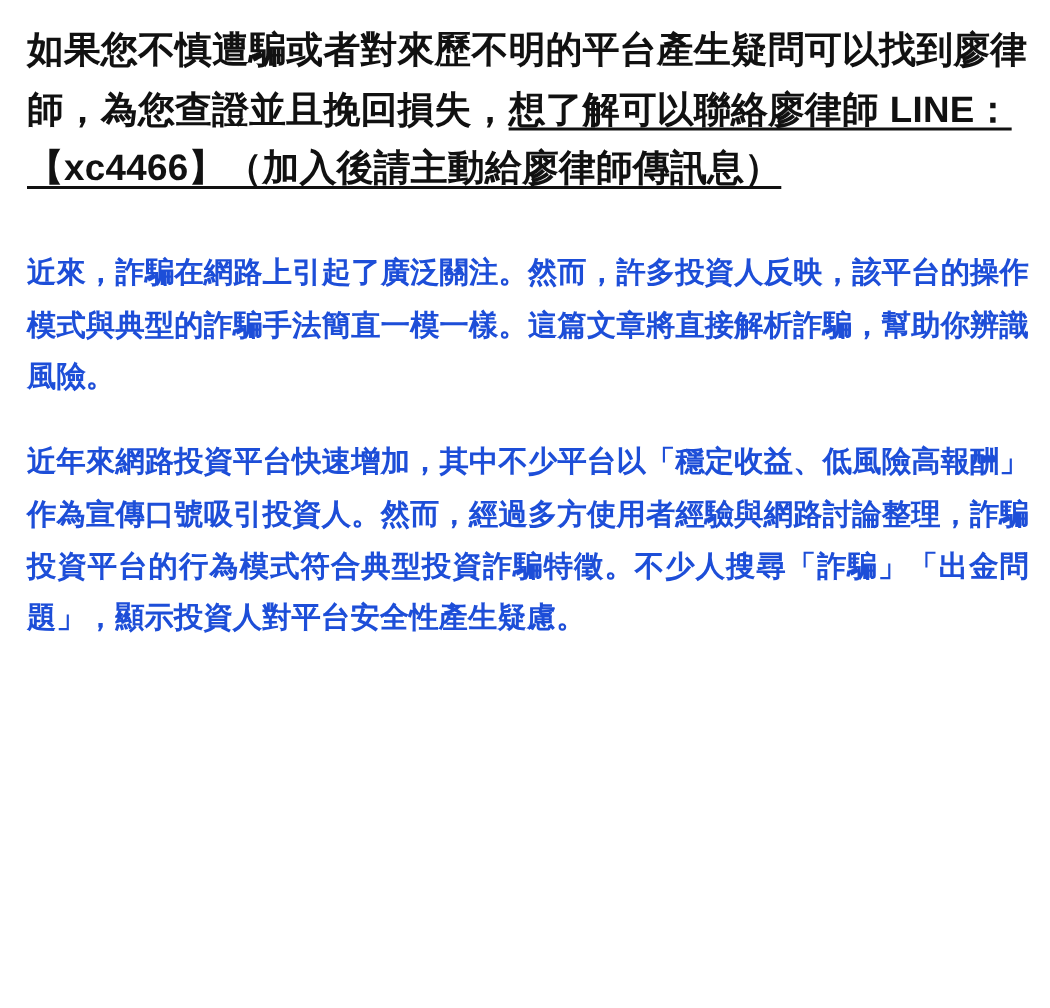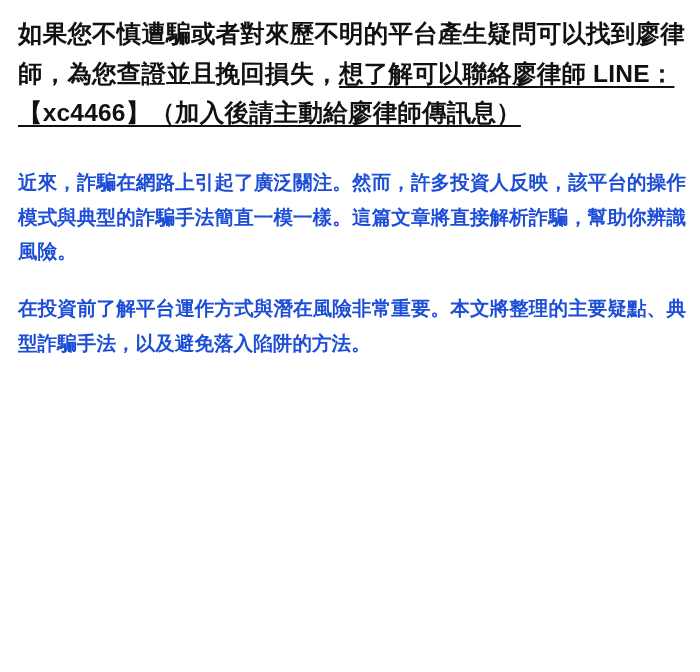--- a/index.html
+++ b/index.html
@@ -54,16 +54,16 @@
 <div class="page">
 
   <p class="lead">
     <span>如果您不慎遭騙或者對來歷不明的平台產生疑問可以找到廖律師，為您查證並且挽回損失，</span><span class="underline">想了解可以聯絡廖律師 LINE：【xc4466】（加入後請主動給廖律師傳訊息）</span>
   </p>
 
   <div class="spacer-top"></div>
 
   <p class="body-para">近來，詐騙在網路上引起了廣泛關注。然而，許多投資人反映，該平台的操作模式與典型的詐騙手法簡直一模一樣。這篇文章將直接解析詐騙，幫助你辨識風險。</p>
 
+  <p class="body-para">近年來網路投資平台快速增加，其中不少平台以「穩定收益、低風險高報酬」作為宣傳口號吸引投資人。然而，經過多方使用者經驗與網路討論整理，詐騙投資平台的行為模式符合典型投資詐騙特徵。不少人搜尋「詐騙」「出金問題」，顯示投資人對平台安全性產生疑慮。</p>
 
-  <p class="body-para">在投資前了解平台運作方式與潛在風險非常重要。本文將整理的主要疑點、典型詐騙手法，以及避免落入陷阱的方法。</p>
 
 </div>
 
 </body></html>

